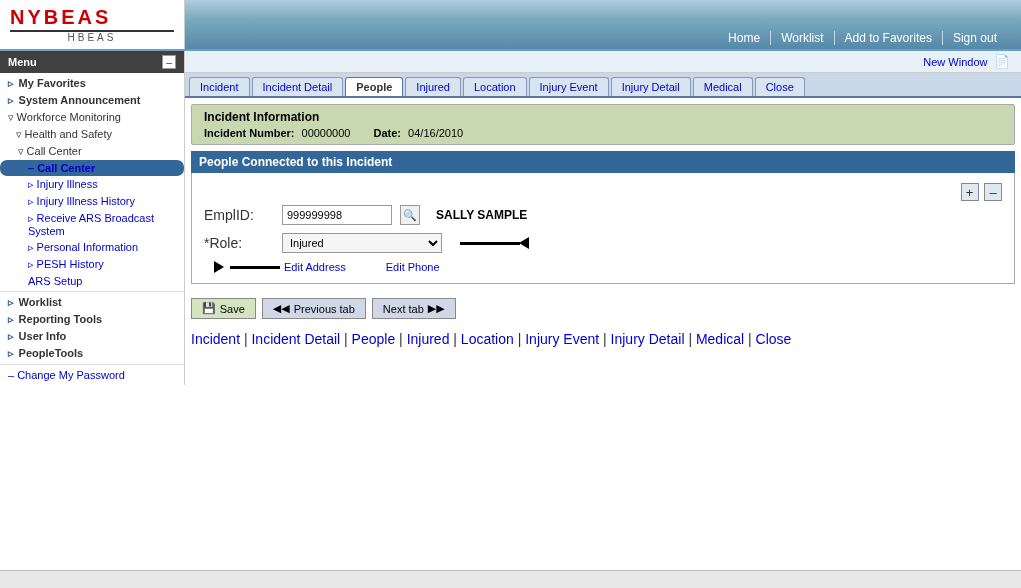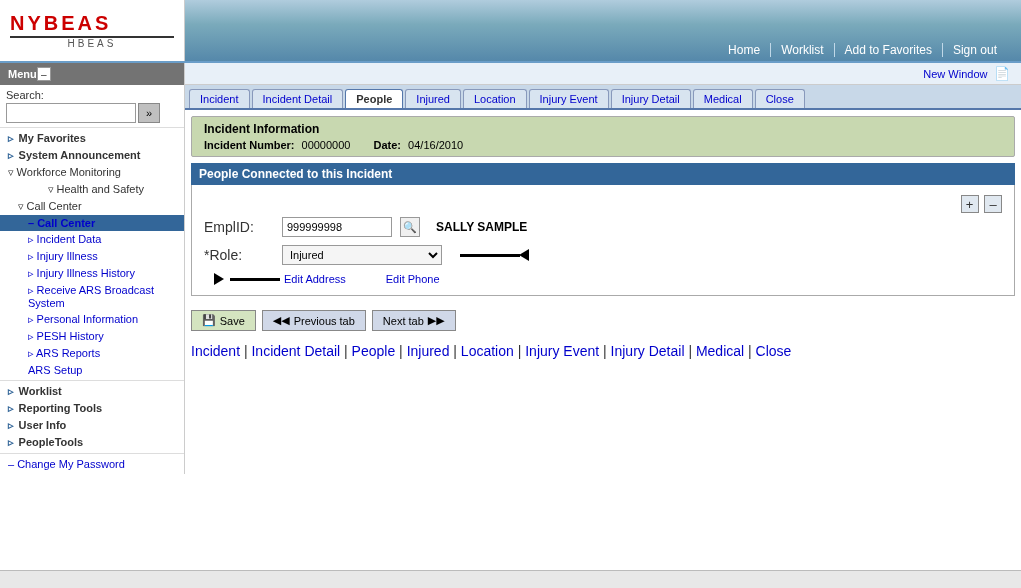--- a/index.html
+++ b/index.html
@@ -19,25 +19,26 @@
 
     
     .sidebar {
       width: 185px;
       min-width: 185px;
       background: #fff;
       border-right: 1px solid #ccc;
       font-size: 11px;
     }
     .sidebar-menu-header {
-      background: #737373;
+      background: #404040;
       color: #fff;
       font-weight: bold;
       padding: 4px 8px;
       display: flex;
+      justify-content: space-between;
       align-items: center;
     }
     .sidebar-collapse-btn {
       background: #fff;
       border: 1px solid #999;
       width: 14px;
       height: 14px;
       font-size: 10px;
       cursor: pointer;
       display: flex;
@@ -69,23 +70,23 @@
     .sidebar-item {
       padding: 2px 8px 2px 12px;
       cursor: pointer;
       color: #00c;
       text-decoration: none;
       display: block;
     }
     .sidebar-item.active { background: #336699; color: #fff; font-weight: bold; }
     .sidebar-item.level1 { padding-left: 8px; color: #333; font-weight: bold; }
     .sidebar-item.level1 span.arrow { color: #336699; margin-right: 2px; }
-    .sidebar-item.level2 { padding-left: 16px; text-align: center; }
+    .sidebar-item.level2 { padding-left: 16px; }
     .sidebar-item.level3 { padding-left: 22px; color: #00c; }
-    .sidebar-item.level4 { padding-left: 28px; color: #00c; }
+    .sidebar-item.level4 { padding-left: 28px; color: #00c; border-radius: 7px; }
     .sidebar-divider { border-top: 1px solid #ddd; margin: 2px 0; }
 
     
     .content-area {
       flex: 1;
       padding: 0;
       overflow-y: auto;
     }
 
     
@@ -247,21 +248,21 @@
     
     .logo-header {
       display: flex;
       align-items: stretch;
       background: #fff;
       border-bottom: 2px solid #6a9dc8;
     }
     .logo-section {
       width: 185px;
       min-width: 185px;
-      padding: 12px 10px;
+      padding: 6px 10px;
       border-right: 1px solid #ccc;
       display: flex;
       flex-direction: column;
       justify-content: center;
     }
     .logo-name { color: #c00; font-weight: bold; font-size: 20px; letter-spacing: 3px; border-bottom: 2px solid #333; padding-bottom: 1px; }
     .logo-subname { color: #555; font-size: 10px; letter-spacing: 3px; text-align: center; }
     .header-right {
       flex: 1;
       background: linear-gradient(to bottom, #b0ccdd, #7aaabb 40%, #5588aa);
@@ -285,41 +286,32 @@
   </div>
 </div>
 
 <div class="main-layout">
 
   <div class="sidebar">
     <div class="sidebar-menu-header">
       <span>Menu</span>
       <button class="sidebar-collapse-btn">–</button>
     </div>
-    <div class="sidebar-search">
-      <label>Search:</label>
-      <div class="sidebar-search-row">
-        <input type="text" class="sidebar-search" style="width: 130px; border: 1px solid rgb(153, 153, 153); padding: 1px 3px; font-size: 11px;">
-        <button class="sidebar-search-btn">»</button>
-      </div>
-    </div>
     <div class="sidebar-nav">
       <a class="sidebar-item level1" href="#"><span class="arrow">▹</span> My Favorites</a>
       <a class="sidebar-item level1" href="#"><span class="arrow">▹</span> System Announcement</a>
       <a class="sidebar-item level1" href="#" style="color:#333; font-weight:normal;">▿ Workforce Monitoring</a>
       <a class="sidebar-item level2" href="#" style="color:#333;">▿ Health and Safety</a>
       <a class="sidebar-item level3" href="#" style="color:#333; padding-left:18px;">▿ Call Center</a>
       <a class="sidebar-item active level4" href="#" style="padding-left:28px;">– Call Center</a>
-      <a class="sidebar-item level4" href="#" style="padding-left:28px; color:#00c;">▹ Incident Data</a>
       <a class="sidebar-item level4" href="#" style="padding-left:28px; color:#00c;">▹ Injury Illness</a>
       <a class="sidebar-item level4" href="#" style="padding-left:28px; color:#00c;">▹ Injury Illness History</a>
       <a class="sidebar-item level4" href="#" style="padding-left:28px; color:#00c;">▹ Receive ARS Broadcast System</a>
       <a class="sidebar-item level4" href="#" style="padding-left:28px; color:#00c;">▹ Personal Information</a>
       <a class="sidebar-item level4" href="#" style="padding-left:28px; color:#00c;">▹ PESH History</a>
-      <a class="sidebar-item level4" href="#" style="padding-left:28px; color:#00c;">▹ ARS Reports</a>
       <a class="sidebar-item level4" href="#" style="padding-left:28px; color:#00c;">ARS Setup</a>
       <div class="sidebar-divider"></div>
       <a class="sidebar-item level1" href="#"><span class="arrow">▹</span> Worklist</a>
       <a class="sidebar-item level1" href="#"><span class="arrow">▹</span> Reporting Tools</a>
       <a class="sidebar-item level1" href="#"><span class="arrow">▹</span> User Info</a>
       <a class="sidebar-item level1" href="#"><span class="arrow">▹</span> PeopleTools</a>
       <div class="sidebar-divider"></div>
       <a class="sidebar-item" href="#" style="padding-left:8px; color:#00c; font-style:normal;">– Change My Password</a>
     </div>
   </div>

